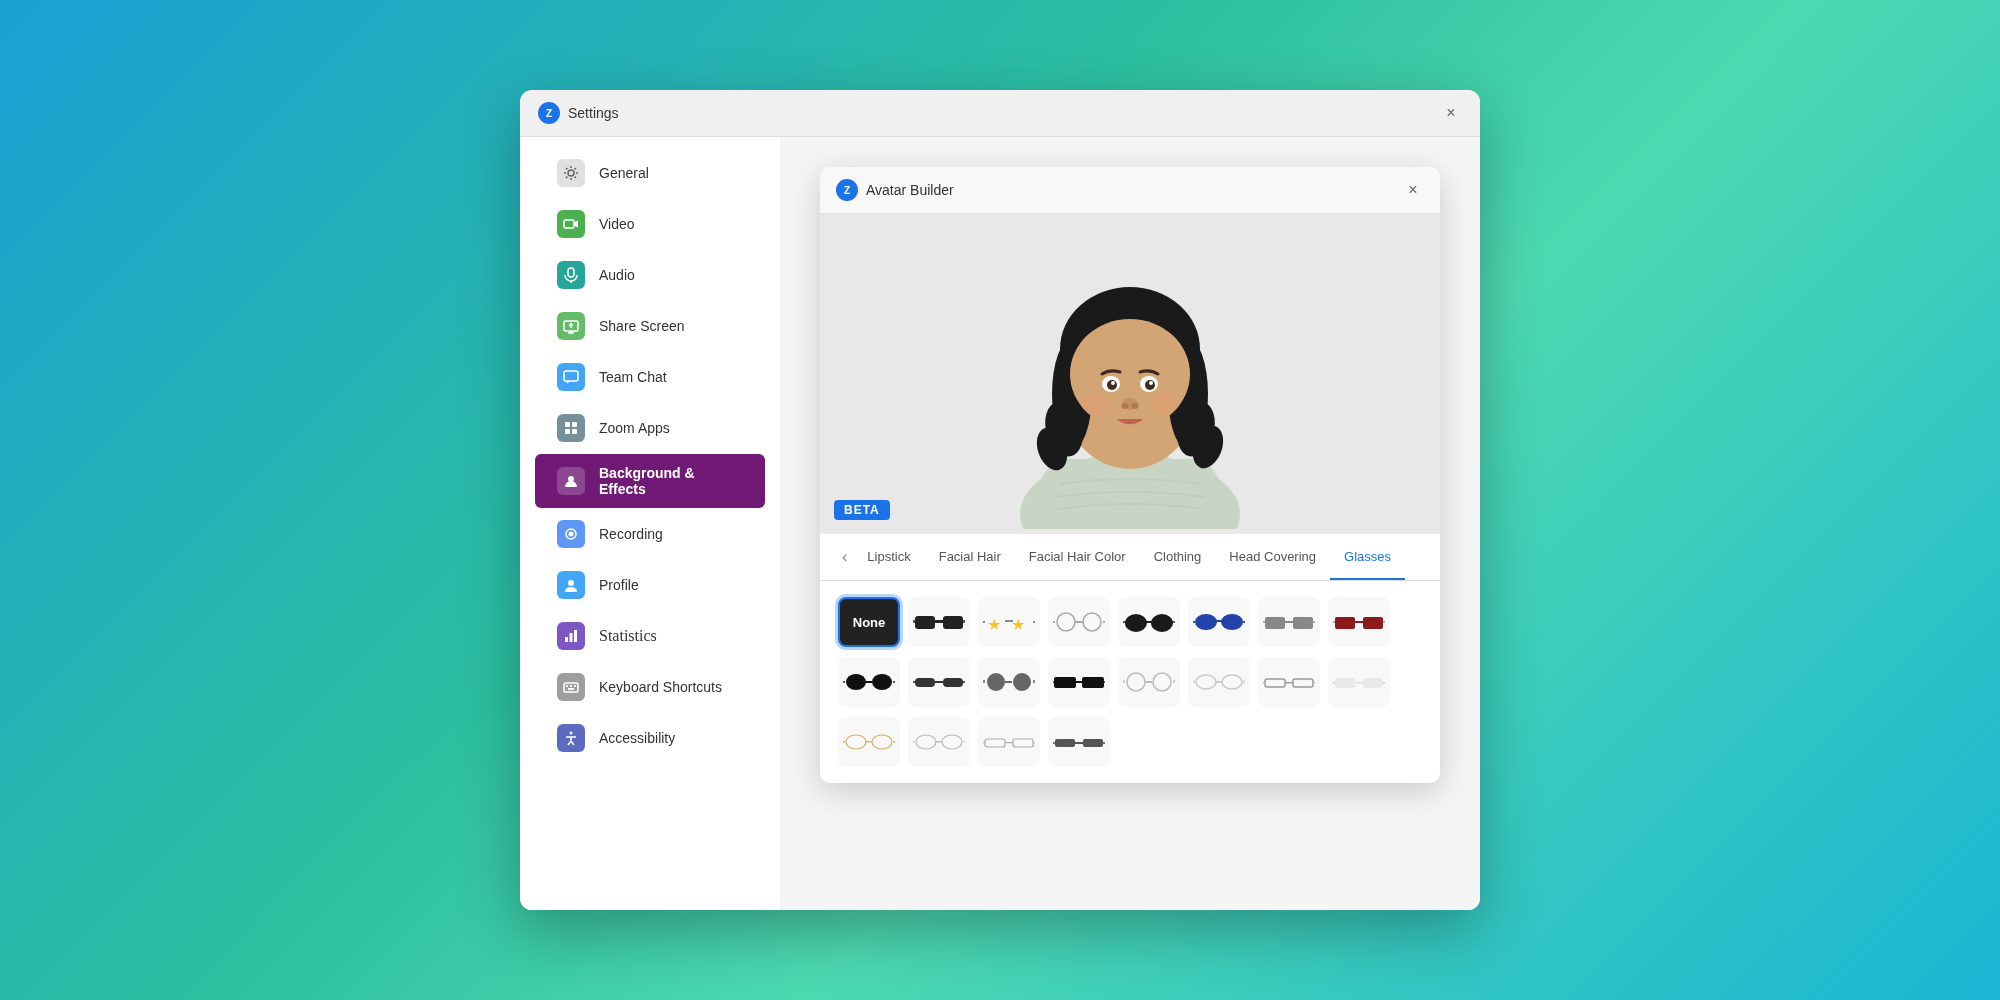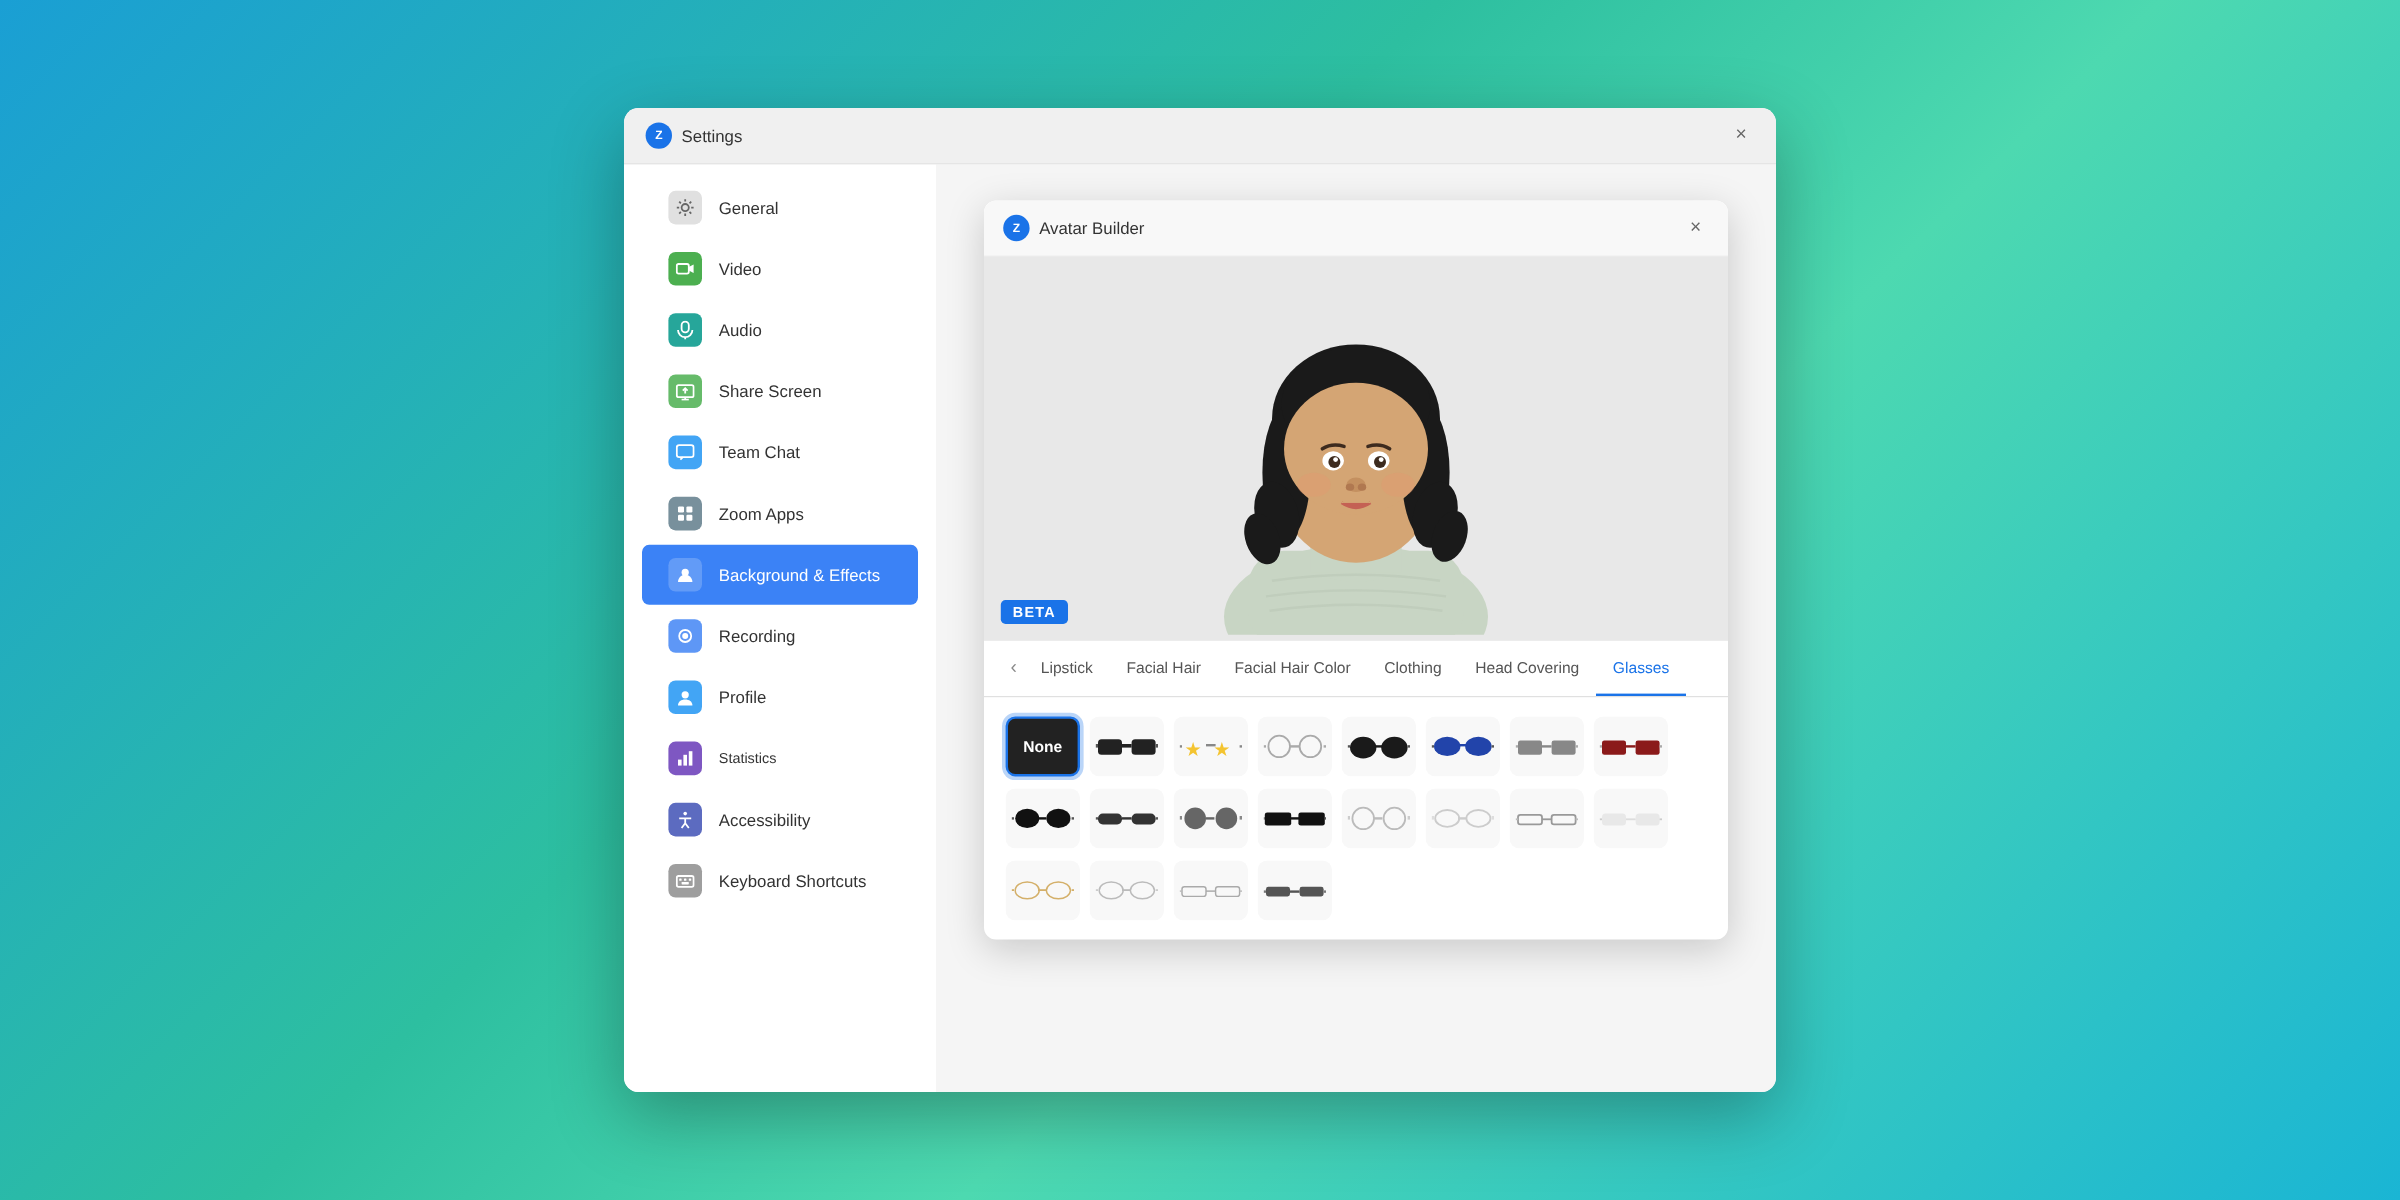--- a/index.html
+++ b/index.html
@@ -83,24 +83,23 @@
       align-items: center;
       gap: 14px;
       padding: 11px 22px;
       cursor: pointer;
       color: #333;
       font-size: 14px;
       border-radius: 6px;
       margin: 1px 8px;
     }
     .sidebar-item.active {
-      background: #3b82f6;
+      background: #701a75;
       color: #fff;
-      font-weight: 400;
-      text-align: right;
+      font-weight: 700;
     }
     .sidebar-icon {
       width: 28px;
       height: 28px;
       border-radius: 6px;
       display: flex;
       align-items: center;
       justify-content: center;
       font-size: 15px;
       flex-shrink: 0;
@@ -375,43 +374,43 @@
           <span style="font-size: 14px;">Profile</span>
         </div>
         <div class="sidebar-item">
           <div class="sidebar-icon icon-statistics">
             <svg width="16" height="16" viewBox="0 0 16 16">
               <rect x="2" y="9" width="3" height="5" fill="white"></rect>
               <rect x="6.5" y="5" width="3" height="9" fill="white"></rect>
               <rect x="11" y="2" width="3" height="12" fill="white"></rect>
             </svg>
           </div>
-          <span style="font-size: 12px;">Statistics</span>
-        </div>
-        <div class="sidebar-item">
-          <div class="sidebar-icon icon-accessibility">
-            <svg width="16" height="16" viewBox="0 0 16 16">
-              <circle cx="8" cy="3" r="1.5" fill="white"></circle>
-              <line x1="3" y1="7" x2="13" y2="7" stroke="white" stroke-width="1.5"></line>
-              <path d="M8 7v4M5 15l3-4 3 4" stroke="white" stroke-width="1.5" fill="none"></path>
-            </svg>
-          </div>
-          <span style="font-size: 14px;">Accessibility</span>
+          <span style="font-size: 16px; font-family: Liberation Serif, serif;">Statistics</span>
         </div>
         <div class="sidebar-item">
           <div class="sidebar-icon icon-keyboard">
             <svg width="16" height="16" viewBox="0 0 16 16">
               <rect x="1" y="4" width="14" height="9" rx="1.5" fill="none" stroke="white" stroke-width="1.5"></rect>
               <rect x="3" y="6" width="2" height="2" rx="0.5" fill="white"></rect>
               <rect x="7" y="6" width="2" height="2" rx="0.5" fill="white"></rect>
               <rect x="11" y="6" width="2" height="2" rx="0.5" fill="white"></rect>
               <rect x="5" y="9" width="6" height="2" rx="0.5" fill="white"></rect>
             </svg>
           </div>
           <span style="font-size: 14px;">Keyboard Shortcuts</span>
+        </div>
+        <div class="sidebar-item">
+          <div class="sidebar-icon icon-accessibility">
+            <svg width="16" height="16" viewBox="0 0 16 16">
+              <circle cx="8" cy="3" r="1.5" fill="white"></circle>
+              <line x1="3" y1="7" x2="13" y2="7" stroke="white" stroke-width="1.5"></line>
+              <path d="M8 7v4M5 15l3-4 3 4" stroke="white" stroke-width="1.5" fill="none"></path>
+            </svg>
+          </div>
+          <span style="font-size: 14px;">Accessibility</span>
         </div>
       </div>
 
     <div class="main-content">
 
       <div class="avatar-modal">
 
         <div class="avatar-modal-titlebar">
           <div class="avatar-modal-title-left">
             <div class="zoom-logo">Z</div>

